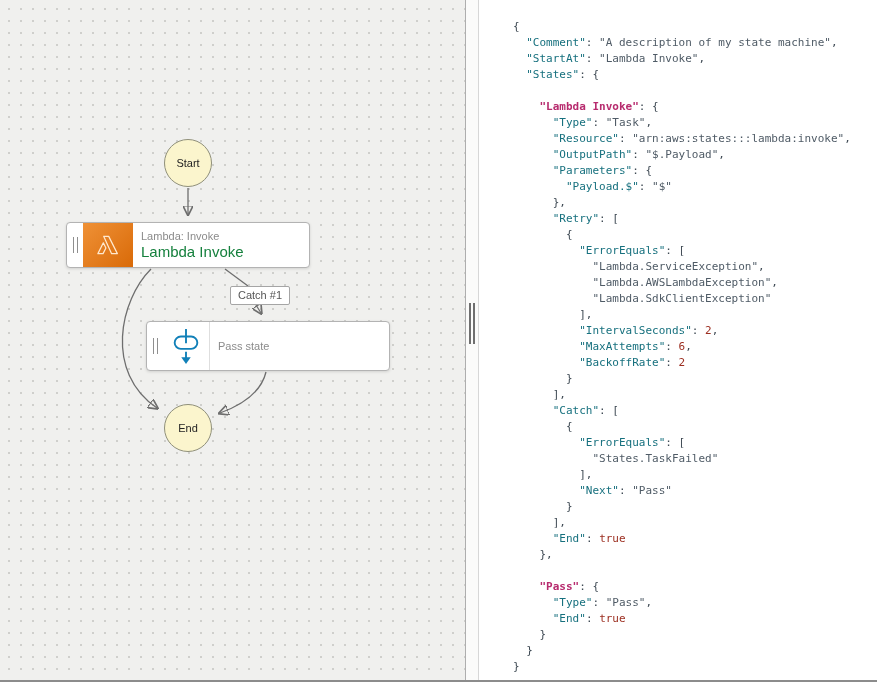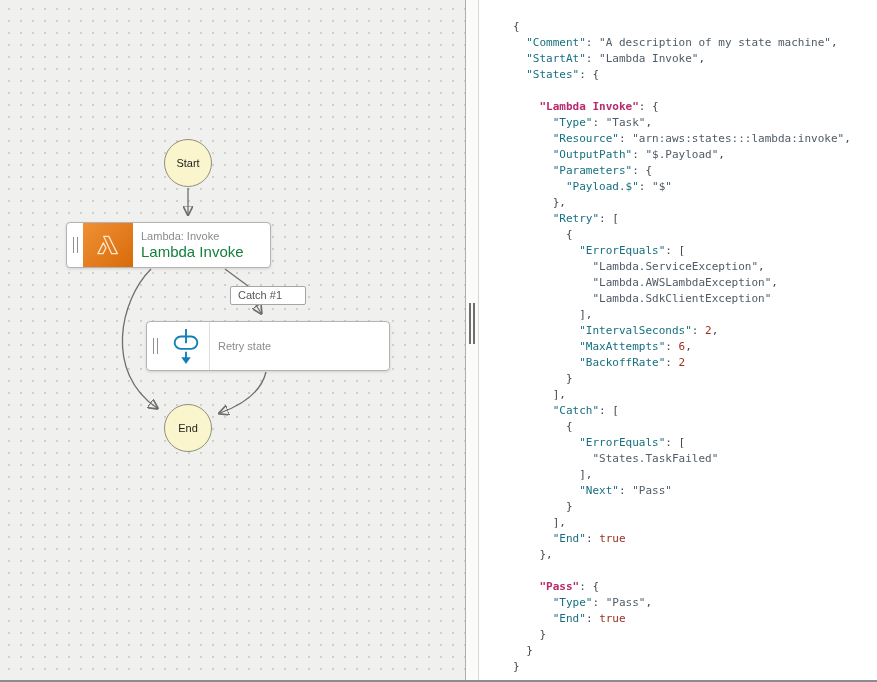--- a/index.html
+++ b/index.html
@@ -35,21 +35,21 @@
   .node-start { left: 164px; top: 139px; }
   .node-end  { left: 164px; top: 404px; align-items: center; }
 
   .state-node {
     position: absolute; background: #fff;
     border: 1px solid #b3b3b3; border-radius: 4px;
     box-shadow: 0 1px 3px rgba(0,0,0,0.13);
     display: flex; flex-direction: row; align-items: stretch;
     overflow: hidden;
   }
-  .node-lambda { left: 66px;  top: 222px; width: 205px; height: 46px; }
+  .node-lambda { left: 66px;  top: 222px; width: 244px; height: 46px; }
   .node-pass   { left: 146px; top: 321px; width: 244px; height: 50px; }
 
   .drag-zone { flex: 0 0 16px; display: flex; align-items: center; justify-content: center; }
   .grip { width: 5px; height: 16px; border-left: 1px solid #8f8f8f; border-right: 1px solid #8f8f8f; }
 
   .lambda-icon-box {
     flex: 0 0 50px;
     background: linear-gradient(135deg, var(--lambda-orange-start, #ef9136) 0%, var(--lambda-orange-end, #d96a08) 100%);
     display: flex; align-items: center; justify-content: center;
   }
@@ -58,21 +58,21 @@
     display: flex; align-items: center; justify-content: center;
     border-right: 1px solid #dedede;
   }
   .node-text { flex: 1; display: flex; flex-direction: column; justify-content: center; padding-left: 8px; }
   .node-type { font-size: 11px; color: #8b8b8b; line-height: 14px; }
   .node-name { font-size: 15px; color: #15803d; line-height: 18px; }
 
   .edge-label {
     position: absolute; left: 230px; top: 286px;
     background: #fff; border: 1px solid #a5a5a5; border-radius: 2px;
-    font-size: 11px; color: #565656; padding: 2px 23px 3px 7px;
+    font-size: 11px; color: #565656; padding: 2px 7px 3px 7px;
   }
 
   
   .gutter {
     position: relative; flex: 0 0 13px; width: 13px; height: 680px;
     background: #fbfbfa; border-right: 1px solid #d7d7d7;
   }
   .divider-handle {
     position: absolute; left: 3px; top: 303px; width: 6px; height: 41px;
     border-left: 2px solid #6f6f6f; border-right: 2px solid #6f6f6f;
@@ -144,21 +144,21 @@
         </div>
       <div class="pass-icon-box">
         <svg width="34" height="40" viewBox="0 0 36 40" xmlns="http://www.w3.org/2000/svg">
           <path d="M18 2 V17" fill="none" stroke="#1180b8" stroke-width="2"></path>
           <rect x="6" y="10" width="24" height="13" rx="6.5" fill="none" stroke="#1180b8" stroke-width="2"></rect>
           <path d="M18 26 V33" fill="none" stroke="#1180b8" stroke-width="2"></path>
           <path d="M13 32 L23 32 L18 39 Z" fill="#1180b8" stroke="none"></path>
         </svg>
       </div>
       <div class="node-text">
-        <span class="node-type">Retry state</span>
+        <span class="node-type">Pass state</span>
       </div>
     </div>
 
     <div class="terminal-node node-end">
       <span>End</span>
     </div>
 
   </div>
 
   <div class="gutter">

